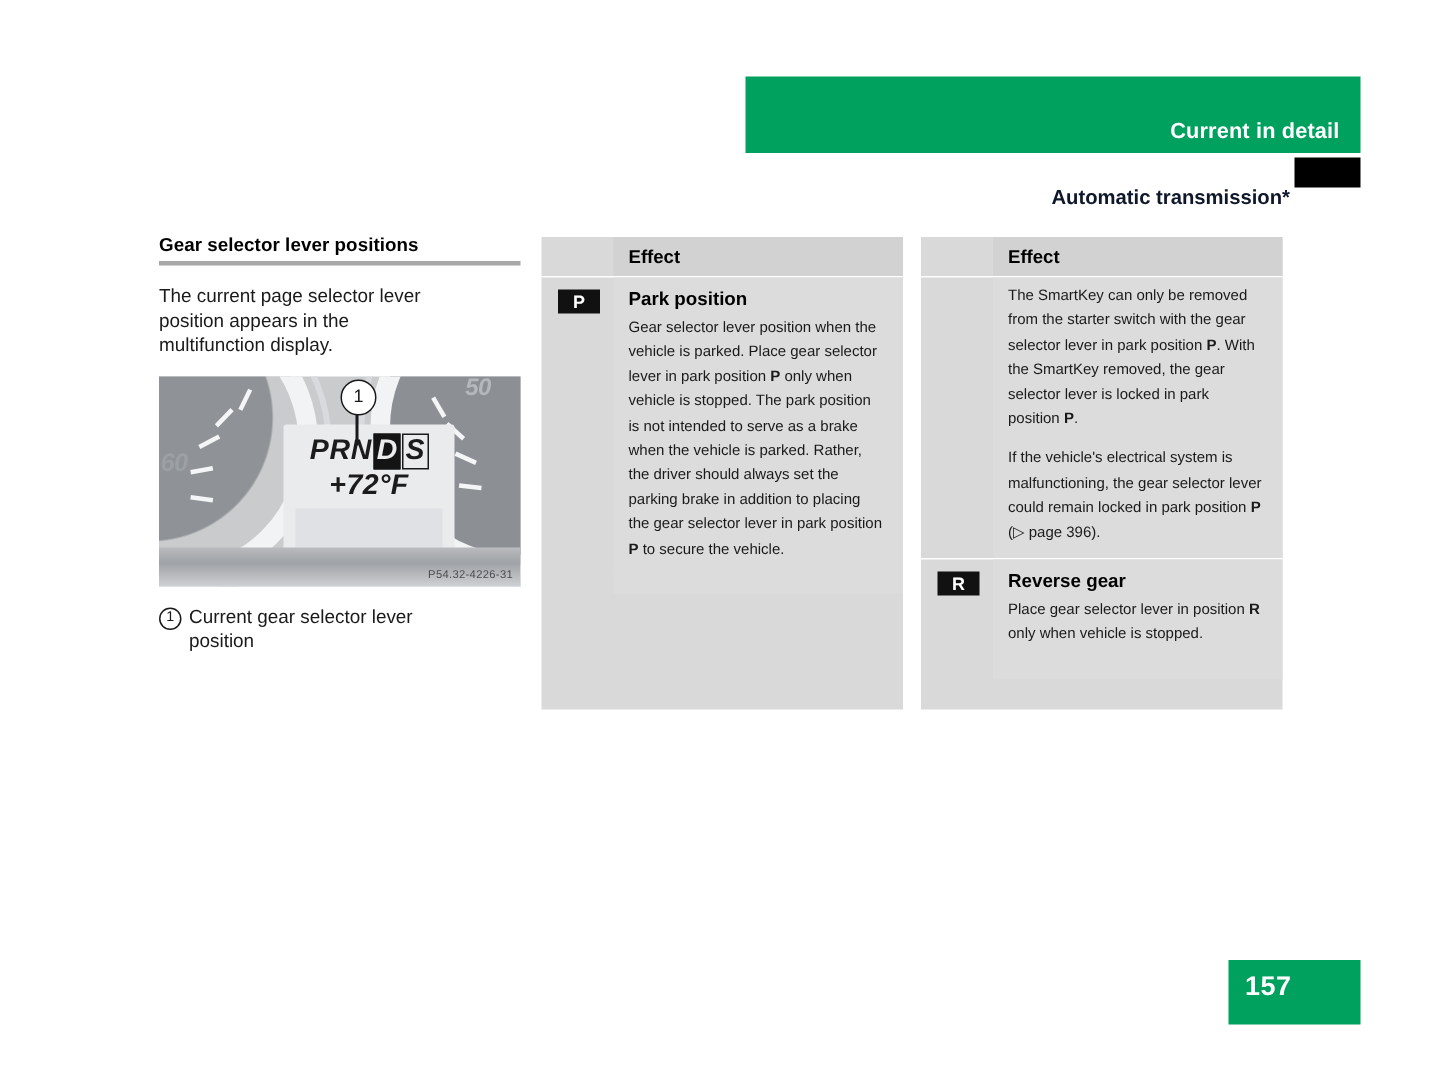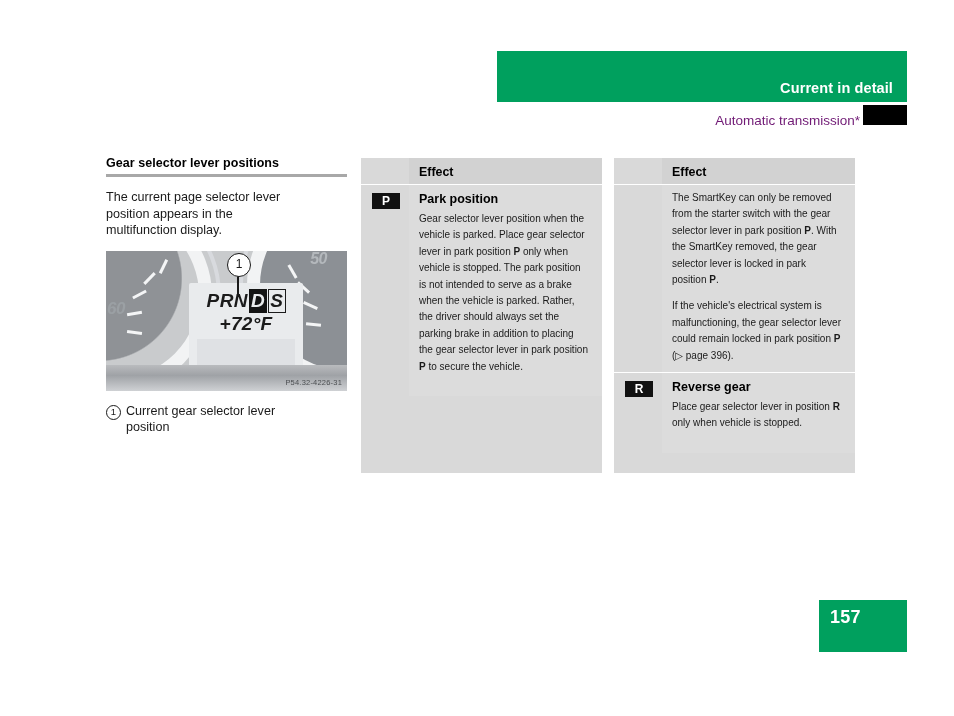--- a/index.html
+++ b/index.html
@@ -38,24 +38,24 @@
   #header-section-row {
     position: absolute;
     left: 497px;
     top: 105px;
     width: 410px;
     height: 20px;
   }
   #header-section-title {
     position: absolute;
     right: 47px;
-    top: 8px;
+    top: 19px;
     font-size: 13.5px;
-    font-weight: normal;
-    color: #701a75;
+    font-weight: bold;
+    color: #0f172a;
     white-space: nowrap;
   }
   #header-black-tab {
     position: absolute;
     right: 0px;
     top: 0px;
     width: 44px;
     height: 20px;
     background: #000000;
   }
@@ -356,23 +356,23 @@
     margin: 0 4px 10px 0;
   }
   .row-para:last-child { margin-bottom: 0; }
   .row-para b { font-weight: bold; }
   .filler { background: #dcdcdc; }
 
   
   #footer-page-block {
     position: absolute;
     left: 819px;
-    top: 600px;
+    top: 640px;
     width: 88px;
-    height: 52px;
+    height: 43px;
     background: #00a05e;
   }
   #footer-page-number {
     position: absolute;
     left: 11px;
     top: 7px;
     color: #ffffff;
     font-size: 18px;
     font-weight: bold;
     letter-spacing: 0.3px;

